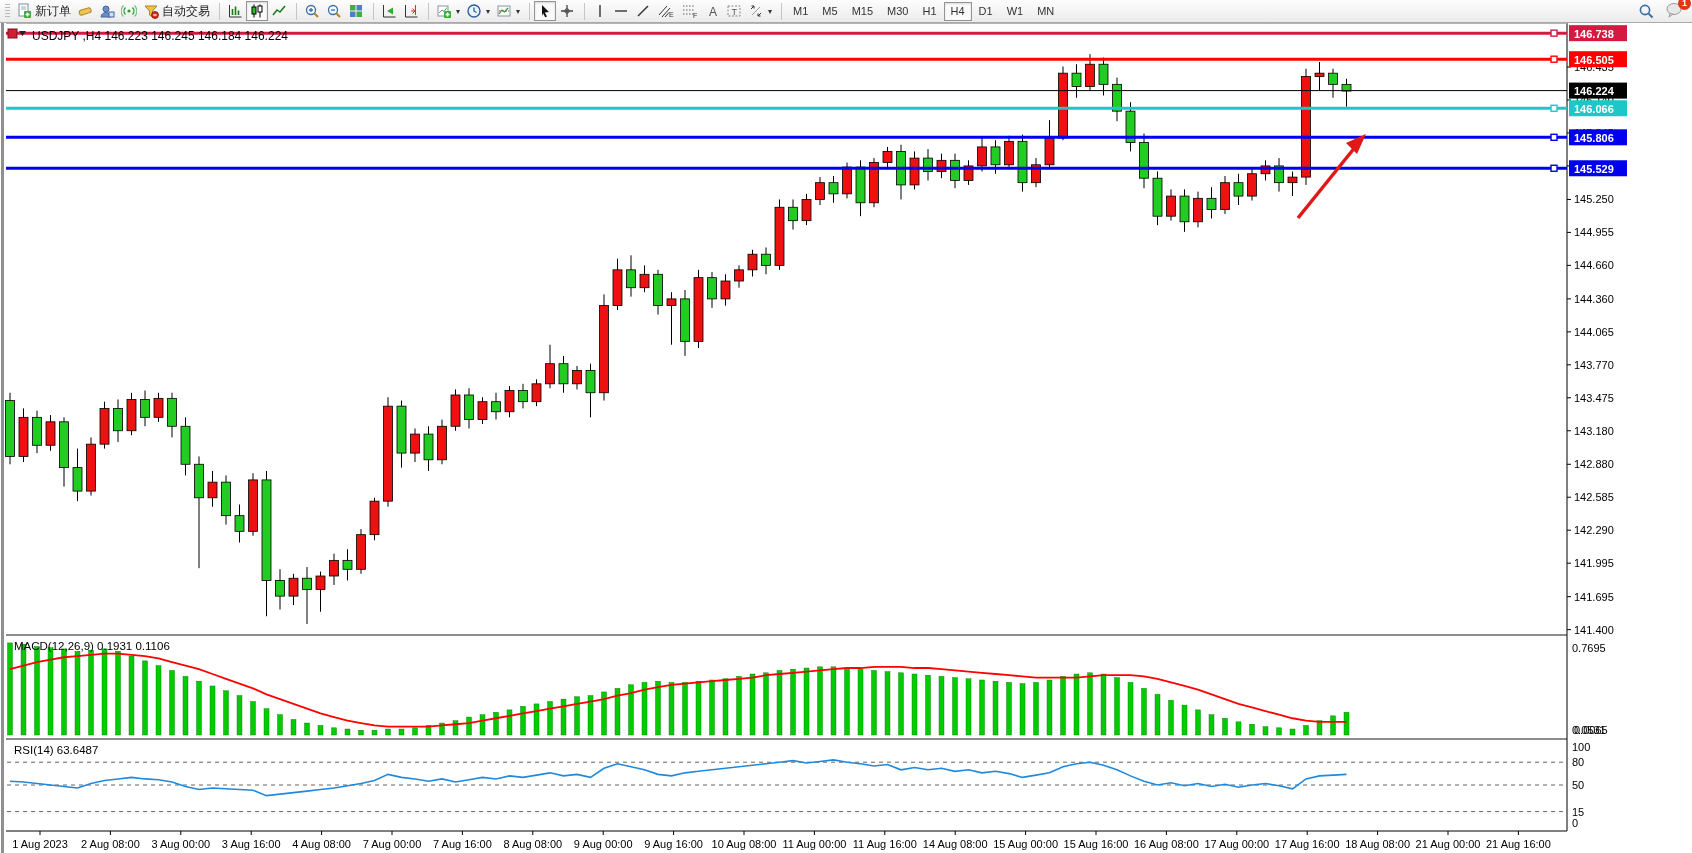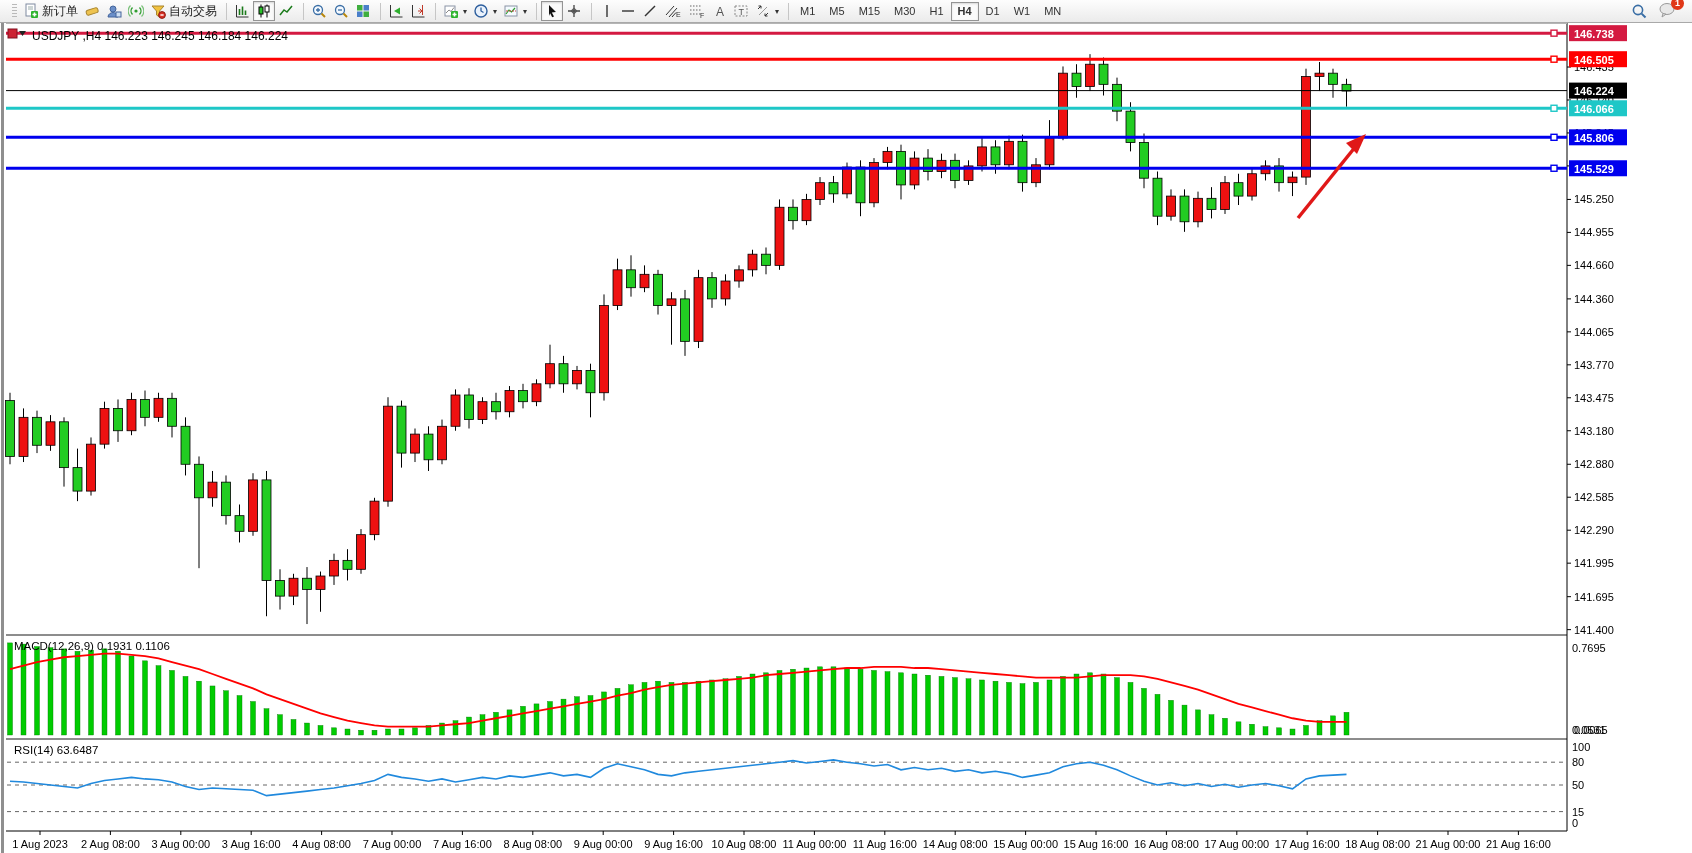--- a/index.html
+++ b/index.html
@@ -1,30 +1,30 @@
 <!DOCTYPE html>
 <html><head>
 <meta charset="utf-8">
 <style>
   html,body{margin:0;padding:0;width:1692px;height:853px;overflow:hidden;
     font-family:"Liberation Sans",sans-serif;background:#e9e9e9;}
   .toolbar{position:absolute;top:0;left:0;width:1692px;height:23px;box-sizing:border-box;
     display:flex;align-items:center;background:linear-gradient(#fdfdfd,#ebebeb);
-    border-bottom:1px solid #a9a9a9;padding:0 9px;z-index:5;}
+    border-bottom:1px solid #a9a9a9;padding:0 2px;z-index:5;}
   .tb{height:20px;min-width:21px;box-sizing:border-box;border:1px solid transparent;
     background:transparent;display:inline-flex;align-items:center;justify-content:center;
     gap:3px;font:12px "Liberation Sans",sans-serif;color:#222;padding:0 2px;cursor:default;}
   .tb.pressed{border:1px solid #949494;background:#fafafa;box-shadow:inset 0 1px 2px #d5d5d5;}
   .tb .car{font-size:8px;color:#333;margin-left:1px;}
   .sep{width:4px;height:17px;border-right:1px solid #c6c6c6;margin:0 4px 0 2px;}
   .grip{width:5px;height:15px;margin:0 3px;background:repeating-linear-gradient(
     to bottom,#b9b9b9 0 1px,transparent 1px 3px);}
   .tf-btn{height:19px;min-width:26px;border:1px solid transparent;background:transparent;
     font:11px "Liberation Sans",sans-serif;color:#333;}
-  .tf-btn.pressed{border:1px solid #949494;background:#fbfbfb;box-shadow:inset 0 1px 2px #d8d8d8;font-weight:bold;}
+  .tf-btn.pressed{border:1px solid #949494;background:#fbfbfb;box-shadow:inset 0 1px 2px #d8d8d8;}
   .tb-right{margin-left:auto;display:flex;align-items:center;gap:4px;padding-right:4px;}
   .chat-wrap{position:relative;}
   .noti{position:absolute;top:-3px;right:-5px;min-width:13px;height:13px;border-radius:7px;
     background:#e03818;color:#fff;font:bold 9px/13px "Liberation Sans",sans-serif;
     text-align:center;padding:0 2px;box-sizing:border-box;}
   #chart-svg{position:absolute;top:23px;left:0;}
 </style>
 </head>
 <body>
 

